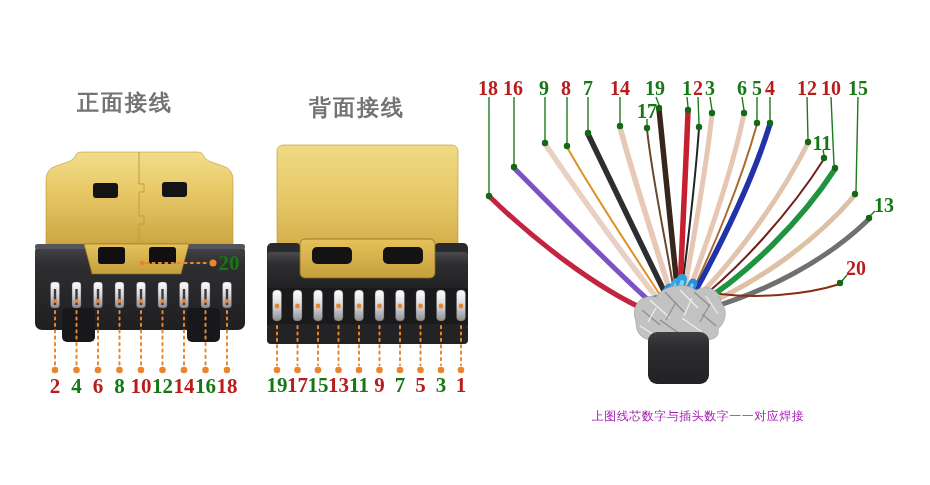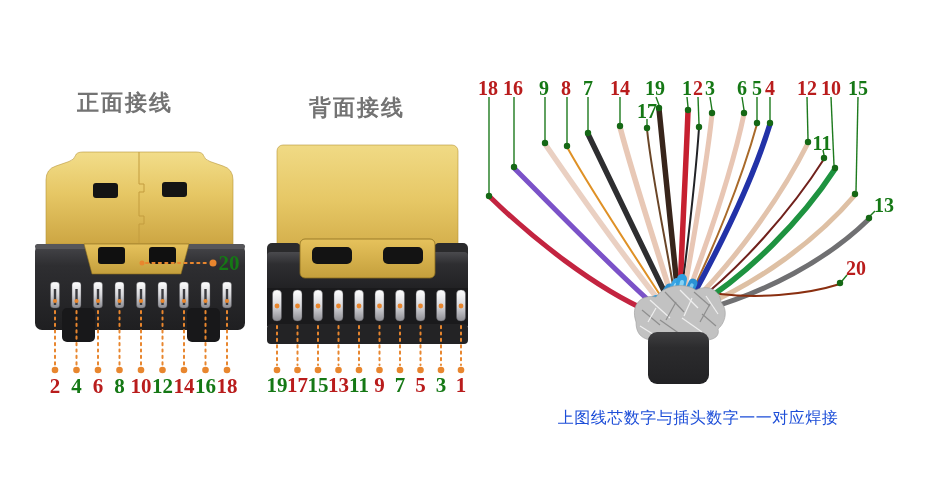--- a/index.html
+++ b/index.html
@@ -6,21 +6,21 @@
   .stage{position:relative;width:930px;height:485px;background:#ffffff;overflow:hidden;
          font-family:"Liberation Sans",sans-serif;}
   .stage svg{position:absolute;display:block;}
   .title{position:absolute;transform:translateX(-50%);font-size:22px;font-weight:700;
          color:#737373;letter-spacing:2px;white-space:nowrap;}
   .num{position:absolute;transform:translateX(-50%);font-family:"Liberation Serif",serif;
        font-weight:700;font-size:20px;line-height:1;white-space:nowrap;}
   .pnum{font-size:21px;}
   [data-color="red"]{color:#b91c1c;}
   [data-color="green"]{color:#157815;}
-  .caption{position:absolute;transform:translateX(-50%);font-size:16px;color:#1d4ed8;
+  .caption{position:absolute;transform:translateX(-50%);font-size:12px;color:#a21caf;
            letter-spacing:0.5px;white-space:nowrap;}
 </style>
 </head>
 <body>
 
 <div class="stage">
 
   <div class="title" style="left:125px;top:88px">正面接线</div>
   <div class="title" style="left:357px;top:93px">背面接线</div>
 

